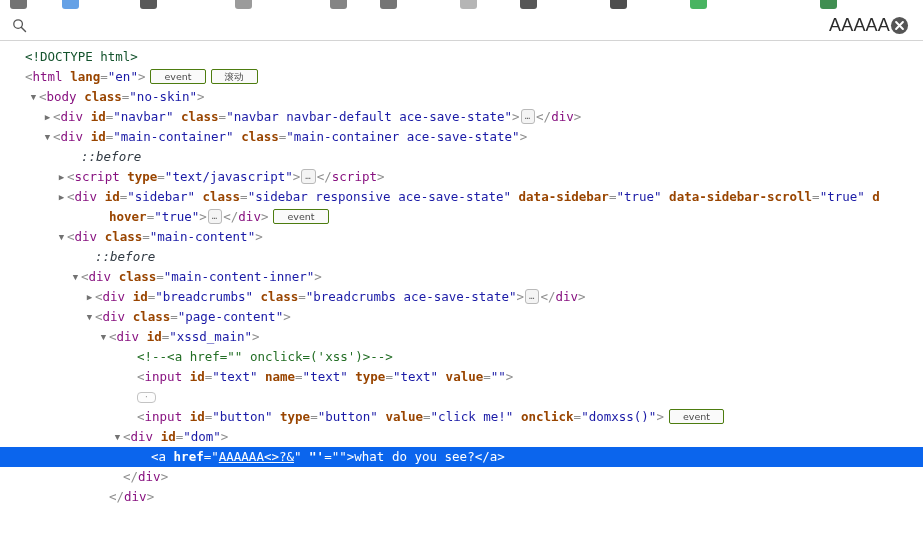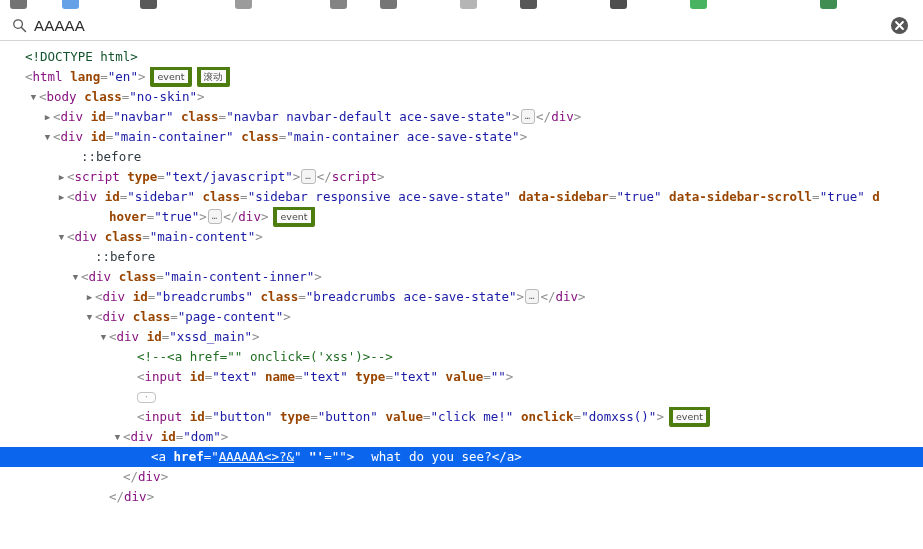--- a/index.html
+++ b/index.html
@@ -44,26 +44,27 @@
     box-sizing: border-box;
   }
   #find-bar .mag {
     width: 15px; height: 15px;
     flex: none;
     margin-right: 7px;
     margin-left: 4px;
   }
   #find-bar .find-value {
     font-family: "Liberation Sans", sans-serif;
-    font-size: 15px;
+    font-size: 18px;
     color: #2b2b2b;
     letter-spacing: .2px;
     flex: 1 1 auto;
     white-space: nowrap;
     overflow: hidden;
+    text-align: right;
   }
   #find-bar .close-btn {
     flex: none;
     width: 19px; height: 19px;
     margin-right: 6px;
     cursor: pointer;
   }
 
   
   #dom-tree {
@@ -109,23 +110,23 @@
     top: -1px;
     cursor: pointer;
   }
   .tw.spacer { color: transparent; cursor: default; }
 
   
   .t-punct { color: #8f8f8f; }
   .t-tag   { color: #881280; }
   .t-attr  { color: #994500; font-weight: bold; }
   .t-val   { color: #1a1aa6; }
-  .t-text  { color: #303942; margin-left: 17px; }
+  .t-text  { color: #303942; }
   .t-comment { color: #236e25; }
-  .t-pseudo  { color: #303942; }
+  .t-pseudo  { color: #303942; font-style: italic; }
   .t-doctype { color: #14532d; }
   .t-link  { color: #1a1aa6; text-decoration: underline; }
 
   
   .ellipsis-chip {
     display: inline-block;
     border: 1px solid #b9b9b9;
     border-radius: 3px;
     background: #f4f4f4;
     color: #6b6b6b;
@@ -135,28 +136,28 @@
     position: relative;
     top: -2px;
     margin: 0 1px;
     letter-spacing: 1px;
     cursor: pointer;
   }
 
   
   .badge {
     display: inline-block;
-    border: 4px solid #4d7c0f;
+    border: 1px solid #4d7c0f;
     border-radius: 2px;
     background: #fafafa;
     color: #4a4a4a;
     font-family: "DejaVu Sans", "Liberation Sans", sans-serif;
     font-size: 9.5px;
     line-height: 11px;
-    padding: 1px 3px;
+    padding: 1px 13px;
     margin-left: 5px;
     position: relative;
     top: -1px;
     cursor: pointer;
   }
 
   
   .widget-chip {
     display: inline-block;
     border: 1px solid #c3c3c3;

